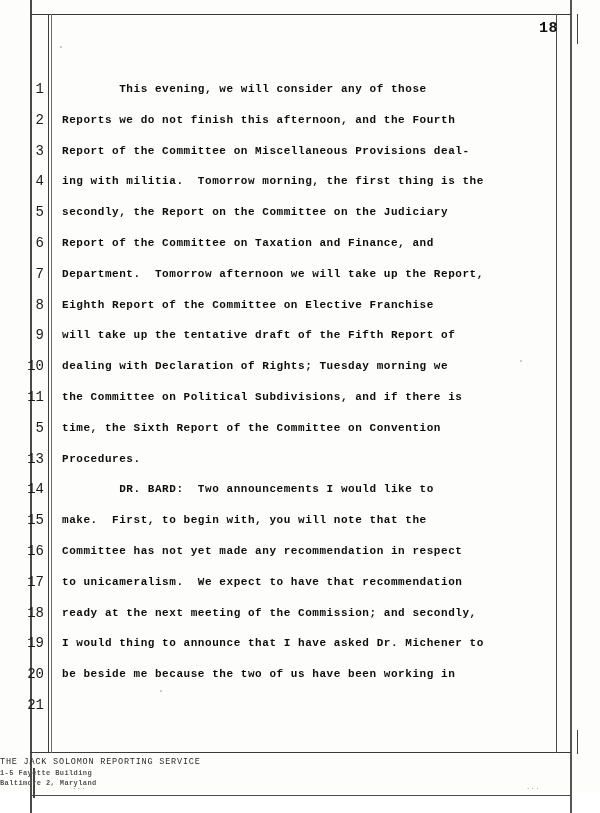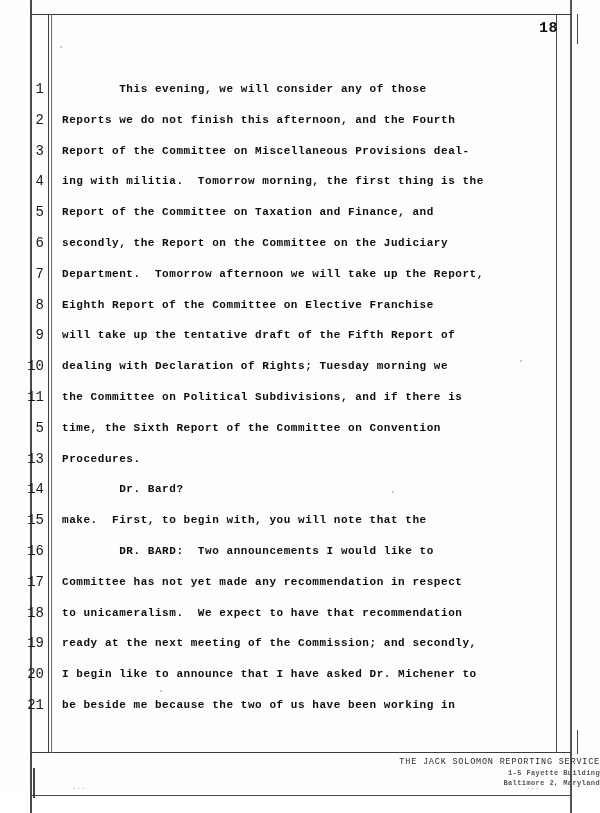--- a/index.html
+++ b/index.html
@@ -140,21 +140,21 @@
     white-space: pre;
     font-weight: bold;
   }
 
   
   .footer {
     position: absolute;
     left: 0;
     top: 757px;
     width: 600px;
-    text-align: right;
+    text-align: left;
   }
   .footer-title {
     font-family: "Liberation Mono", monospace;
     font-size: 8.5px;
     letter-spacing: 0.8px;
     color: #2b2b2b;
     line-height: 11px;
   }
   .footer-sub {
     font-family: "Liberation Mono", monospace;
@@ -234,36 +234,35 @@
     <div class="line-number">19</div>
     <div class="line-number">20</div>
     <div class="line-number">21</div>
   </div>
 
   <div class="doc-body">
     <div class="doc-line">        This evening, we will consider any of those</div>
     <div class="doc-line">Reports we do not finish this afternoon, and the Fourth</div>
     <div class="doc-line">Report of the Committee on Miscellaneous Provisions deal-</div>
     <div class="doc-line">ing with militia.  Tomorrow morning, the first thing is the</div>
+    <div class="doc-line">secondly, the Report on the Committee on the Judiciary</div>
     <div class="doc-line">Report of the Committee on Taxation and Finance, and</div>
-    <div class="doc-line">secondly, the Report on the Committee on the Judiciary</div>
     <div class="doc-line">Department.  Tomorrow afternoon we will take up the Report,</div>
     <div class="doc-line">Eighth Report of the Committee on Elective Franchise</div>
     <div class="doc-line">will take up the tentative draft of the Fifth Report of</div>
     <div class="doc-line">dealing with Declaration of Rights; Tuesday morning we</div>
     <div class="doc-line">the Committee on Political Subdivisions, and if there is</div>
     <div class="doc-line">time, the Sixth Report of the Committee on Convention</div>
     <div class="doc-line">Procedures.</div>
-    <div class="doc-line">        Dr. Bard?</div>
+    <div class="doc-line">        DR. BARD:  Two announcements I would like to</div>
     <div class="doc-line">make.  First, to begin with, you will note that the</div>
-    <div class="doc-line">        DR. BARD:  Two announcements I would like to</div>
     <div class="doc-line">Committee has not yet made any recommendation in respect</div>
     <div class="doc-line">to unicameralism.  We expect to have that recommendation</div>
     <div class="doc-line">ready at the next meeting of the Commission; and secondly,</div>
-    <div class="doc-line">I begin like to announce that I have asked Dr. Michener to</div>
+    <div class="doc-line">I would thing to announce that I have asked Dr. Michener to</div>
     <div class="doc-line">be beside me because the two of us have been working in</div>
   </div>
 
   <div class="footer">
     <div class="footer-title">THE JACK SOLOMON REPORTING SERVICE</div>
     <div class="footer-sub">1-5 Fayette Building</div>
     <div class="footer-sub">Baltimore 2, Maryland</div>
   </div>
 
   <div class="corner-left">...</div>

